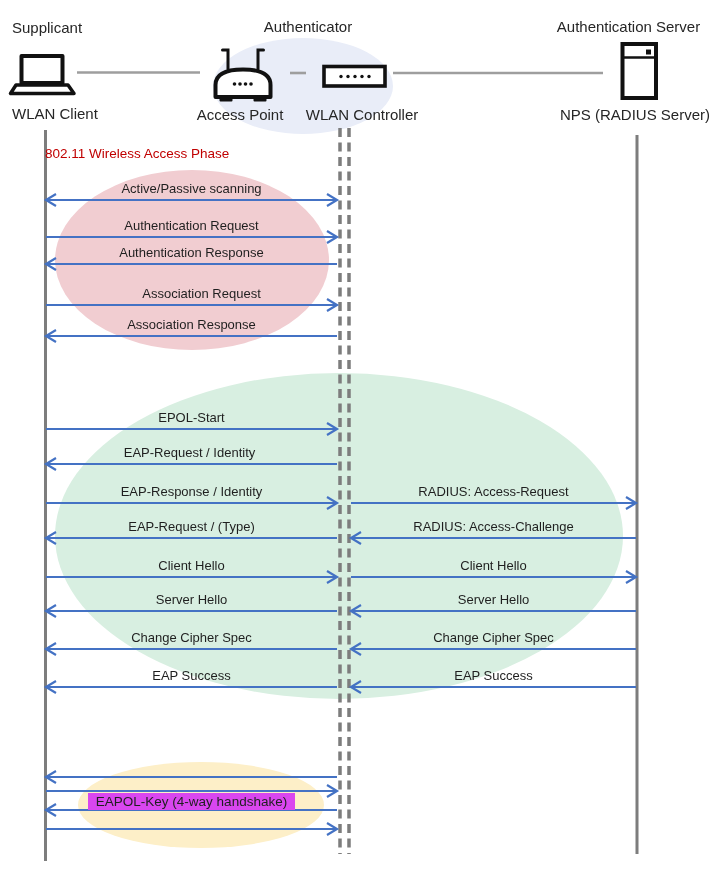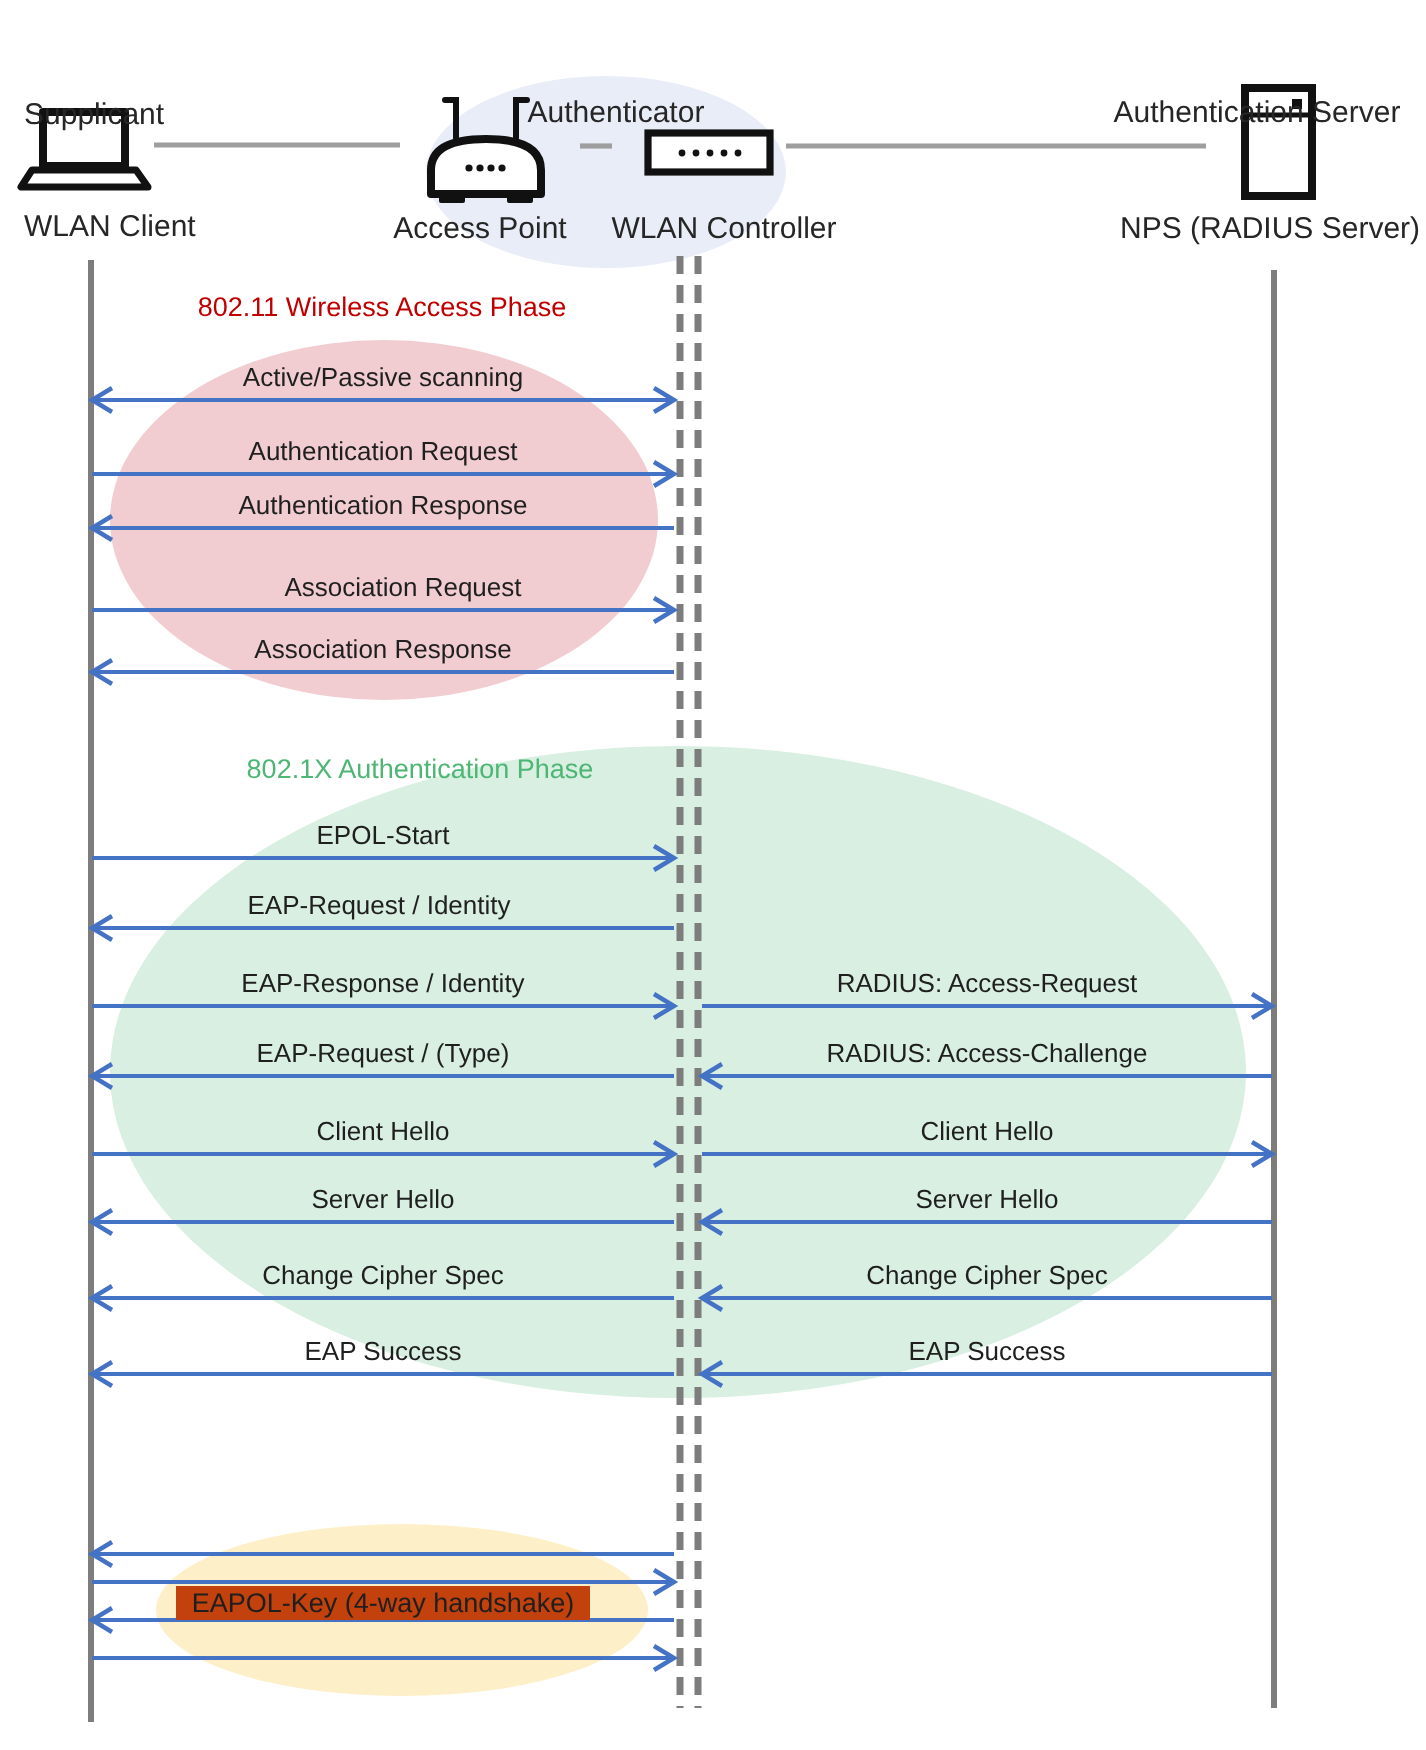--- a/index.html
+++ b/index.html
@@ -1,25 +1,25 @@
 <!DOCTYPE html>
 <html><head>
 <meta charset="utf-8">
 <style>
   html,body{margin:0;padding:0;background:#fff;}
   #canvas{position:relative;width:713px;height:875px;background:#ffffff;overflow:hidden;
           font-family:"Liberation Sans",sans-serif;}
   #diagram{position:absolute;left:0;top:0;}
   .lbl{position:absolute;color:#262626;white-space:nowrap;}
-  .actor{font-size:15px;margin-top:30px;}
+  .actor{font-size:15px;}
   .node-label{font-size:15px;}
   .center{text-align:center;}
   .msg-label{position:absolute;font-size:13px;color:#1f1f1f;text-align:center;height:18px;line-height:18px;white-space:nowrap;}
-  .msg-label .bgbox{background:#c2410c;padding:1px 8px;font-size:13.5px;}
-  .phase-title{position:absolute;font-size:13.5px;text-align:center;line-height:17px;white-space:pre-line;}
+  .msg-label .bgbox{background:#d946ef;padding:1px 8px;font-size:13.5px;}
+  .phase-title{position:absolute;font-size:13.5px;line-height:17px;white-space:pre-line;}
 </style>
 </head>
 <body>
 
 <div id="canvas">
 
   <svg id="diagram" width="713" height="875" viewBox="0 0 713 875">
     <defs>
       <marker id="headE" viewBox="-12 -8 24 16" refX="0" refY="0" markerWidth="24" markerHeight="16" orient="auto" markerUnits="userSpaceOnUse">
         <path d="M-10 -6 L0 0 L-10 6" fill="none" stroke="#4472C4" stroke-width="2.2"></path>
@@ -113,21 +113,20 @@
   <div class="lbl actor" style="left:12px;top:19px;">Supplicant</div>
   <div class="lbl actor center" style="left:248px;top:18px;width:120px;">Authenticator</div>
   <div class="lbl actor center" style="left:556px;top:18px;width:145px;">Authentication Server</div>
 
   <div class="lbl node-label" style="left:12px;top:105px;">WLAN Client</div>
   <div class="lbl node-label center" style="left:180px;top:106px;width:120px;">Access Point</div>
   <div class="lbl node-label center" style="left:302px;top:106px;width:120px;">WLAN Controller</div>
   <div class="lbl node-label center" style="left:560px;top:106px;width:148px;">NPS (RADIUS Server)</div>
 
   <div class="phase-title" style="left: 45px; top: 145px; width: 292px; color: rgb(192, 0, 0);">802.11 Wireless Access Phase</div>
-  <div class="phase-title" style="left: 60px; top: 376px; width: 300px; color: rgb(77, 182, 116);">802.1X Authentication Phase</div>
 
   <div id="labels">
       <div class="msg-label" style="left: 46px; width: 291px; top: 180px;">Active/Passive scanning</div>
       <div class="msg-label" style="left: 46px; width: 291px; top: 217px;">Authentication Request</div>
       <div class="msg-label" style="left: 46px; width: 291px; top: 244px;">Authentication Response</div>
       <div class="msg-label" style="left: 56px; width: 291px; top: 285px;">Association Request</div>
       <div class="msg-label" style="left: 46px; width: 291px; top: 316px;">Association Response</div>
       <div class="msg-label" style="left: 46px; width: 291px; top: 409px;">EPOL-Start</div>
       <div class="msg-label" style="left: 44px; width: 291px; top: 444px;">EAP-Request / Identity</div>
       <div class="msg-label" style="left: 46px; width: 291px; top: 483px;">EAP-Response / Identity</div>

